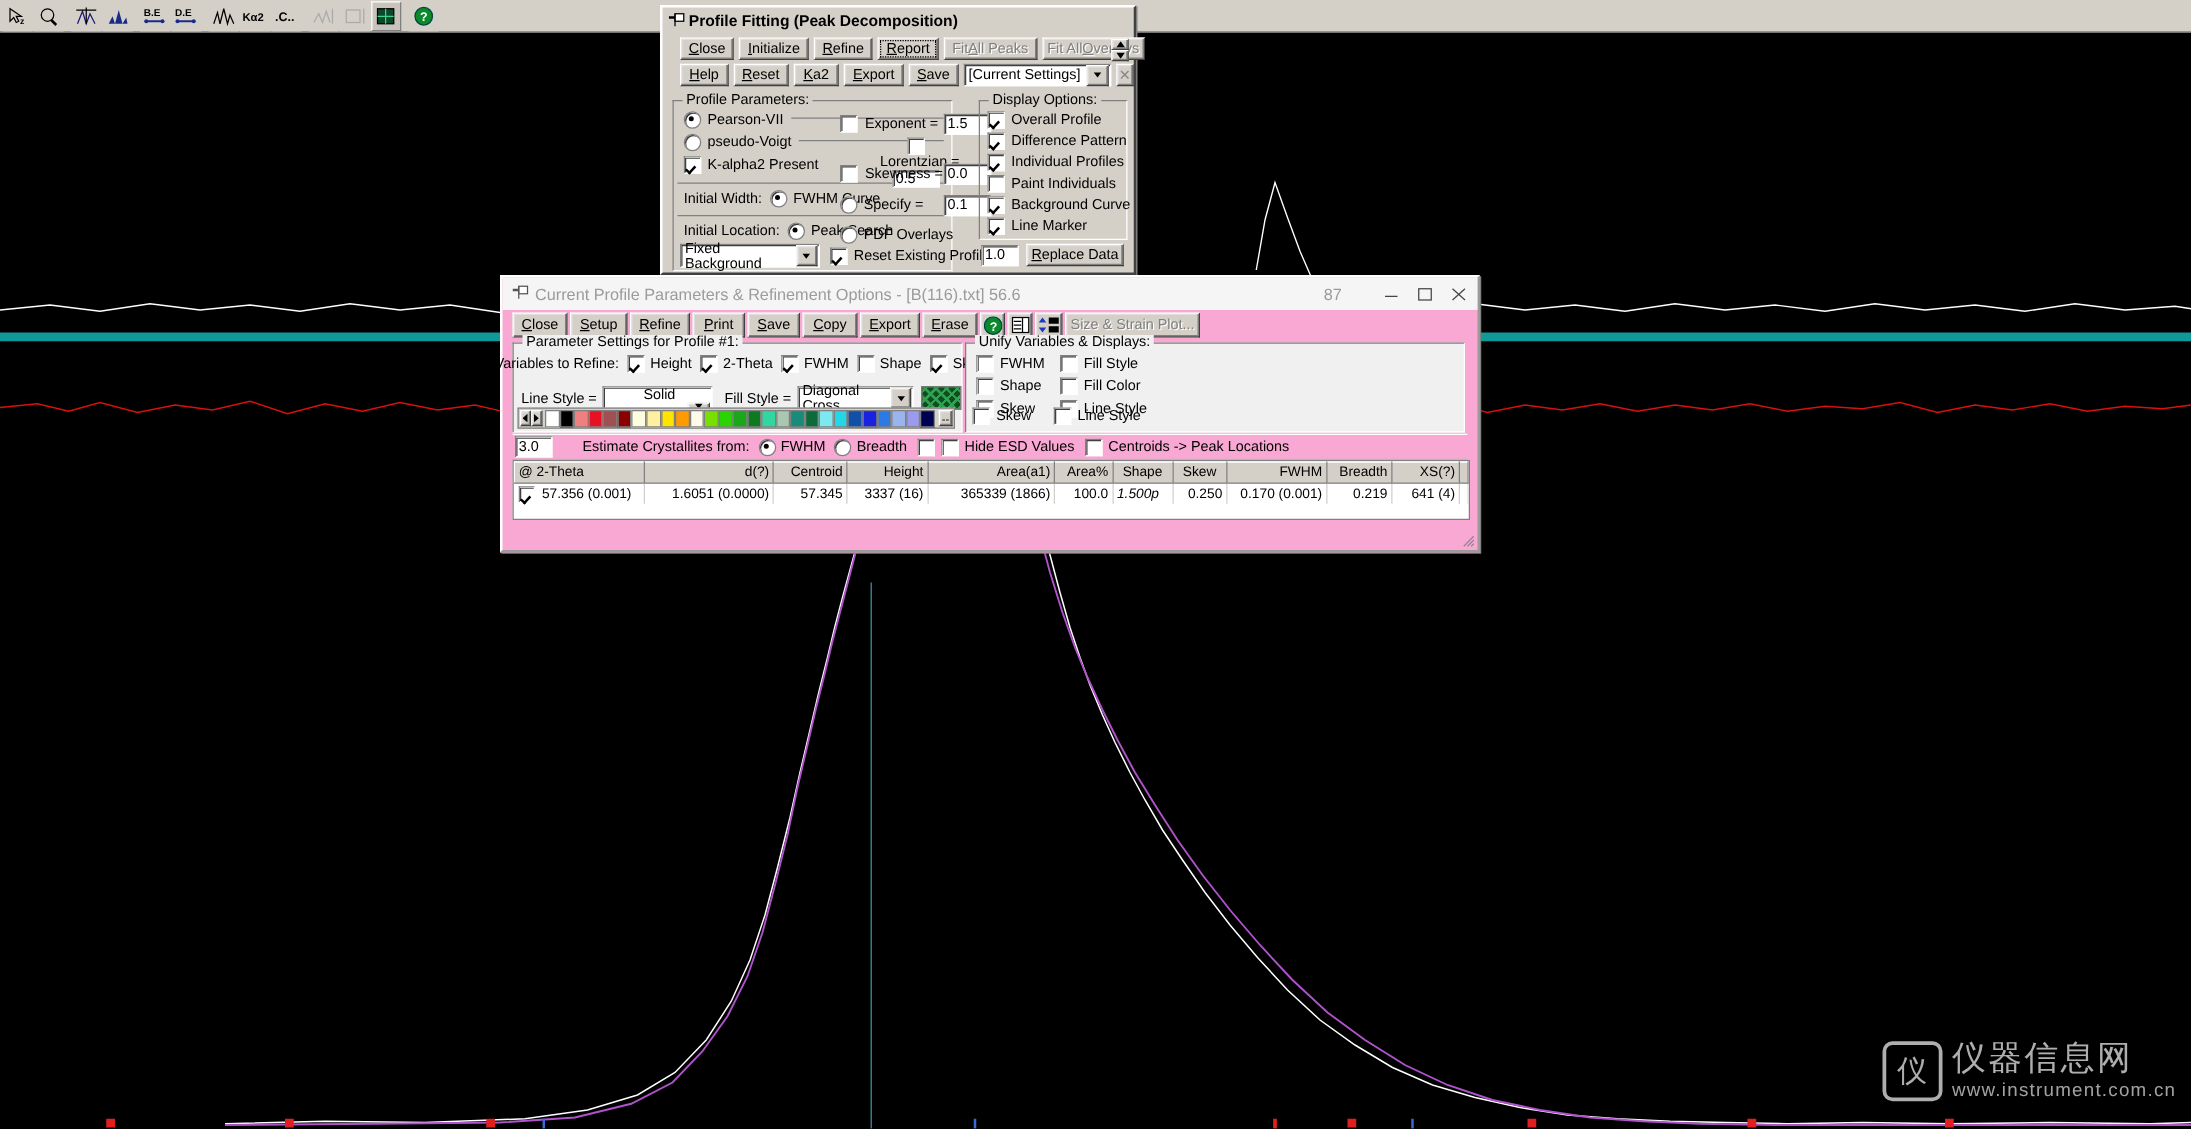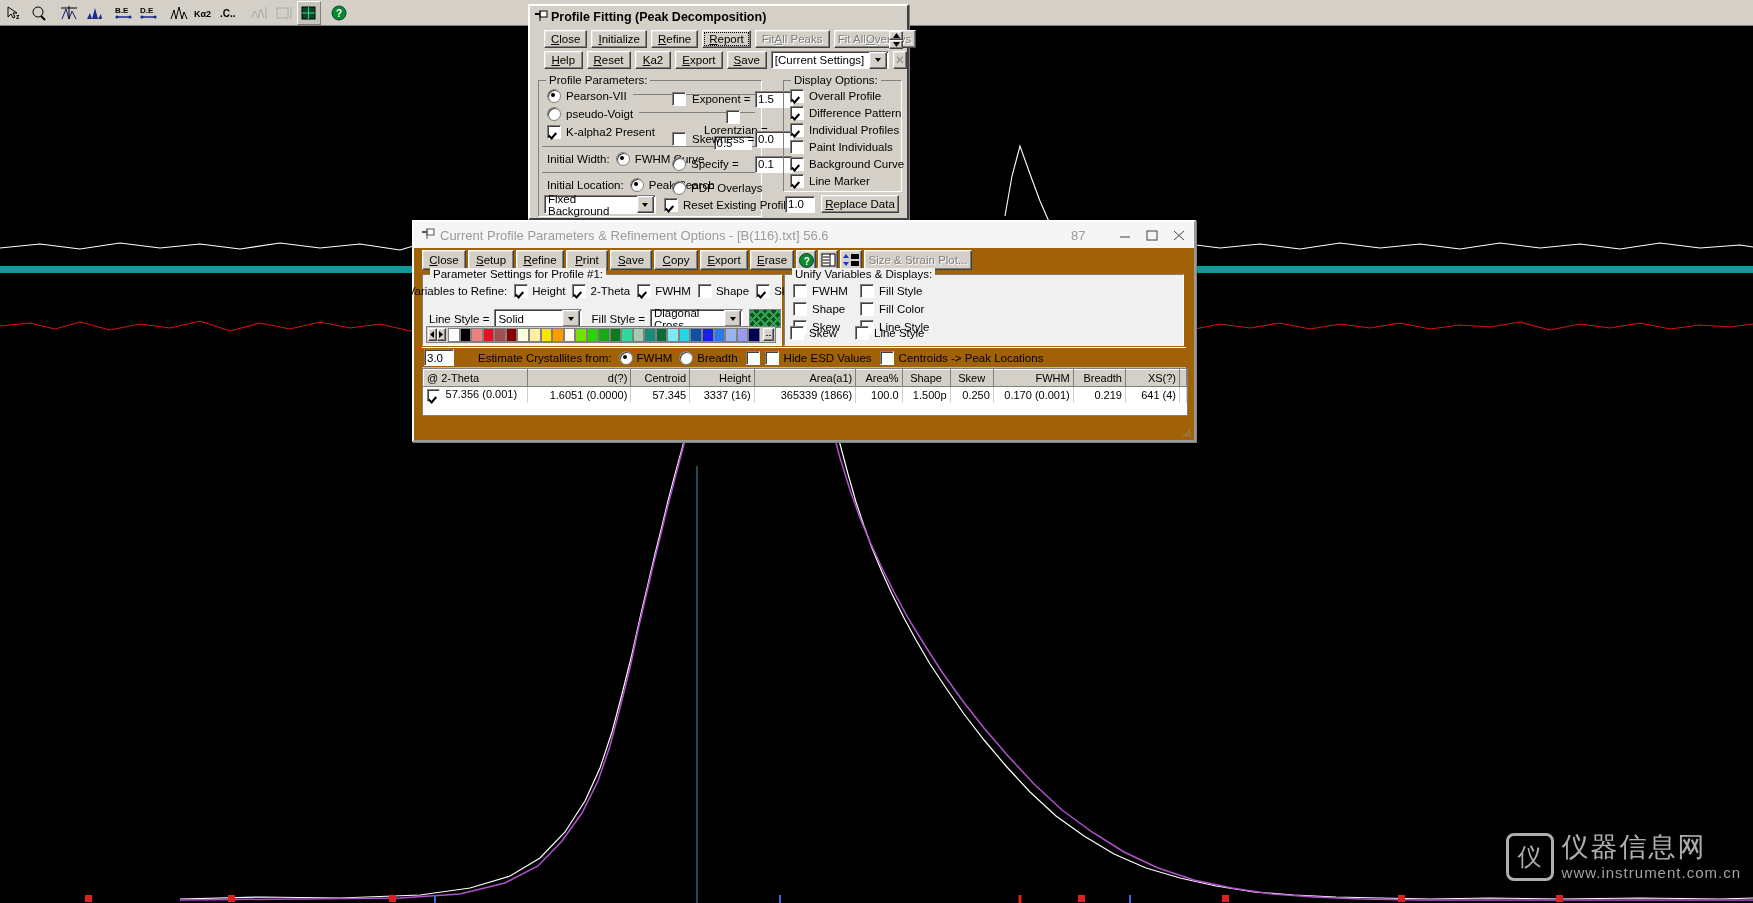--- a/index.html
+++ b/index.html
@@ -411,21 +411,21 @@
     </div>
   </div>
 
   <div class="row" style="position:absolute;left:255px;top:189px;">
     <span class="fld" style="width:30px;">1.0</span>
     <span class="btn" style="margin-left:6px;width:78px;">
       <span class="u">R</span>eplace Data</span>
   </div>
 </div>
 
-<div class="win" style="left:412px;top:220px;width:780px;height:218px;border-color:#ffffff #9a9a9a #9a9a9a #ffffff;background:#a16207;">
+<div class="win" style="left:400px;top:220px;width:780px;height:218px;border-color:#ffffff #9a9a9a #9a9a9a #ffffff;background:#f9a8d4;">
 
   <div class="tbar" style="height:26px;background:#f5f5f5;padding-left:8px;">
     <span style="display:inline-block;width:18px;">
       <svg width="14" height="12">
           <rect x="5" y="1" width="7" height="6" fill="#fff" stroke="#555"></rect>
           <line x1="0" y1="4" x2="5" y2="4" stroke="#555" stroke-width="2"></line>
           <line x1="5" y1="1" x2="5" y2="11" stroke="#555"></line>
         </svg>
     </span>
     <span class="ttl gray">Current Profile Parameters &amp; Refinement Options - [B(116).txt] 56.6</span>
@@ -493,21 +493,21 @@
       <span class="lbl" style="margin-left:4px;">2-Theta</span>
       <span class="cb on" style="margin-left:7px;"></span>
       <span class="lbl" style="margin-left:4px;">FWHM</span>
       <span class="cb" style="margin-left:7px;"></span>
       <span class="lbl" style="margin-left:4px;">Shape</span>
       <span class="cb on" style="margin-left:7px;"></span>
       <span class="lbl" style="margin-left:4px;">Skew</span>
     </div>
     <div class="row" style="margin:6px 0 0 6px;">
       <span class="lbl">Line Style =</span>
-      <span class="combo" style="width:92px;margin-left:5px;">
+      <span class="combo" style="width:92px;margin-left:5px;flex-direction:column;">
         <span>Solid</span>
         <span class="arw">
             <i></i>
           </span>
       </span>
       <span class="lbl" style="margin-left:10px;">Fill Style =</span>
       <span class="combo" style="width:98px;margin-left:5px;">
         <span>Diagonal Cross</span>
         <span class="arw">
             <i></i>
@@ -627,21 +627,21 @@
       <tr>
         <td style="text-align:left;">
           <span class="cb on" style="width:11px;height:11px;margin-right:3px;"></span>
           <span>57.356 (0.001)</span>
         </td>
         <td style="text-align:right;">1.6051 (0.0000)</td>
         <td style="text-align:right;">57.345</td>
         <td style="text-align:right;">3337 (16)</td>
         <td style="text-align:right;">365339 (1866)</td>
         <td style="text-align:right;">100.0</td>
-        <td style="text-align:right;">1.500p</td>
+        <td style="font-style:italic;">1.500p</td>
         <td style="text-align:right;">0.250</td>
         <td style="text-align:right;">0.170 (0.001)</td>
         <td style="text-align:right;">0.219</td>
         <td style="text-align:right;">641 (4)</td>
         <td></td>
       </tr>
       </tbody>
     </table>
   </div>
 

